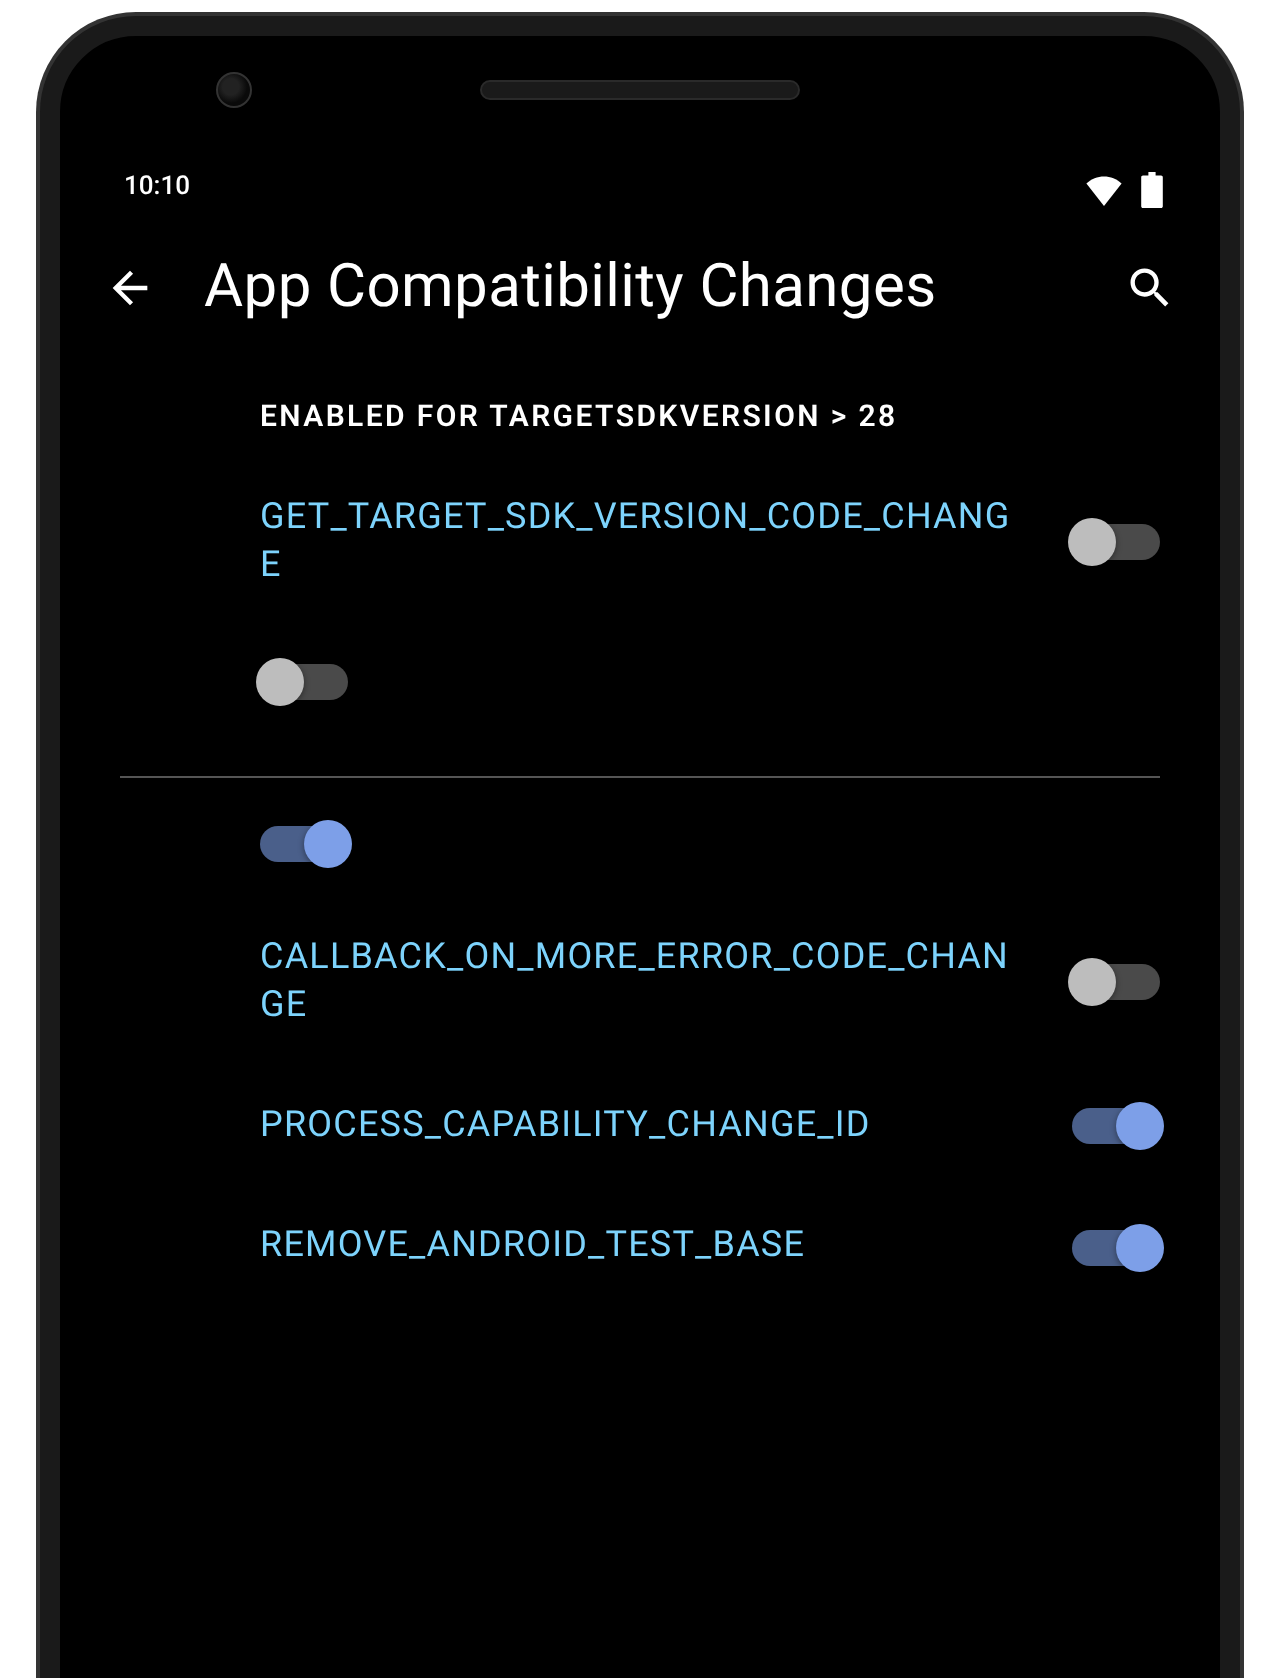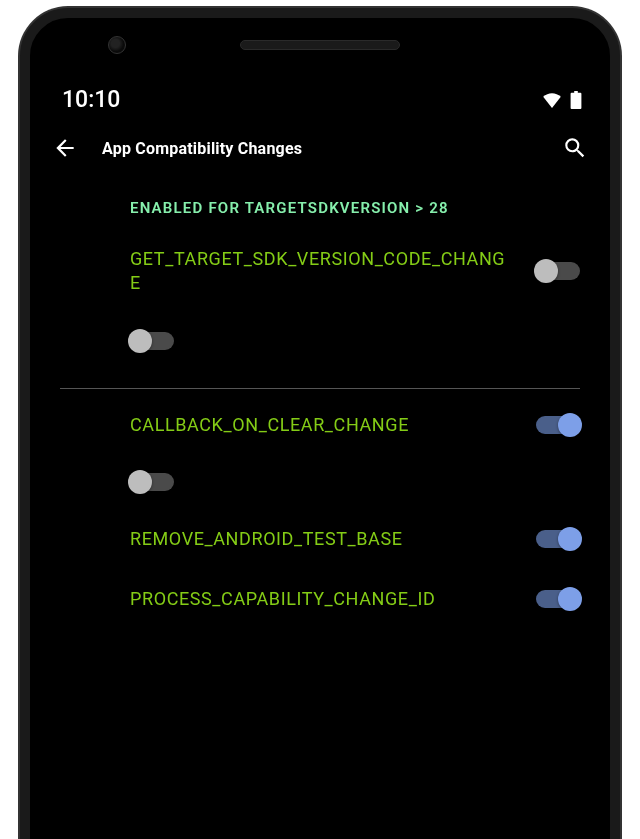--- a/index.html
+++ b/index.html
@@ -52,21 +52,21 @@
       background: #000000;
       height: calc(100% - 54px);
       padding: 0;
       color: #ffffff;
       overflow: hidden;
     }
     .status-bar {
       display: flex;
       justify-content: space-between;
       padding: 14px 28px 8px 32px;
-      font-size: 23px;
+      font-size: 13px;
       font-weight: 500;
     }
     .status-icons {
       display: flex;
       align-items: center;
       gap: 8px;
     }
     .wifi-icon, .battery-icon {
       display: inline-flex;
     }
@@ -76,52 +76,52 @@
       padding: 14px 22px 18px 22px;
       gap: 24px;
     }
     .back-arrow {
       cursor: pointer;
       display: flex;
       align-items: center;
     }
     .app-title {
       flex: 1;
-      font-size: 16px;
-      font-weight: 700;
+      font-size: 30px;
+      font-weight: 400;
       letter-spacing: 0.2px;
     }
     .search-btn {
       cursor: pointer;
       display: flex;
       align-items: center;
     }
     .content {
       padding: 0;
     }
     .section {
       padding: 0 0 14px 0;
     }
     .section-header {
-      color: #86efac;
+      color: #ffffff;
       font-size: 15px;
       font-weight: 600;
       letter-spacing: 1.2px;
       text-transform: uppercase;
       padding: 20px 30px 12px 100px;
     }
     .row {
       display: flex;
       align-items: center;
       justify-content: space-between;
       padding: 18px 30px 18px 100px;
       gap: 20px;
     }
     .row-label {
-      color: #84cc16;
+      color: #7dd3fc;
       font-size: 18px;
       font-weight: 400;
       letter-spacing: 0.6px;
       line-height: 1.35;
       word-break: break-word;
       flex: 1;
     }
     .toggle {
       width: 44px;
       height: 18px;
@@ -217,42 +217,42 @@
               <div class="knob"></div>
             </div>
         </div>
       </div>
 
       <div class="divider"></div>
 
       <div class="section">
 
         <div class="row">
-          <div class="row-label">CALLBACK_ON_CLEAR_CHANGE</div>
           <div class="toggle on">
               <div class="knob"></div>
             </div>
         </div>
 
 
         <div class="row">
+          <div class="row-label">CALLBACK_ON_MORE_ERROR_CODE_CHANGE</div>
           <div class="toggle off">
               <div class="knob"></div>
             </div>
         </div>
 
         <div class="row">
+          <div class="row-label">PROCESS_CAPABILITY_CHANGE_ID</div>
+          <div class="toggle on">
+              <div class="knob"></div>
+            </div>
+        </div>
+
+        <div class="row">
           <div class="row-label">REMOVE_ANDROID_TEST_BASE</div>
-          <div class="toggle on">
-              <div class="knob"></div>
-            </div>
-        </div>
-
-        <div class="row">
-          <div class="row-label">PROCESS_CAPABILITY_CHANGE_ID</div>
           <div class="toggle on">
               <div class="knob"></div>
             </div>
         </div>
       </div>
 
     </div>
   </div>
 </div>
 

